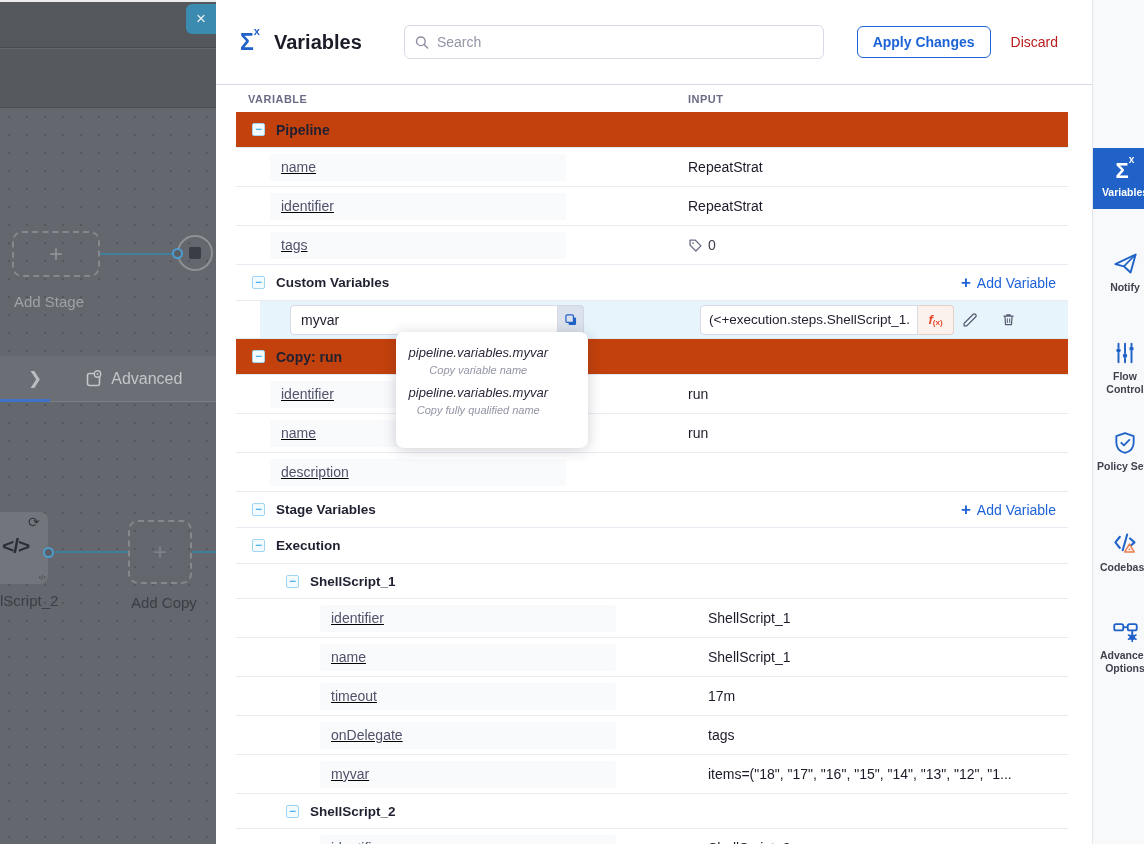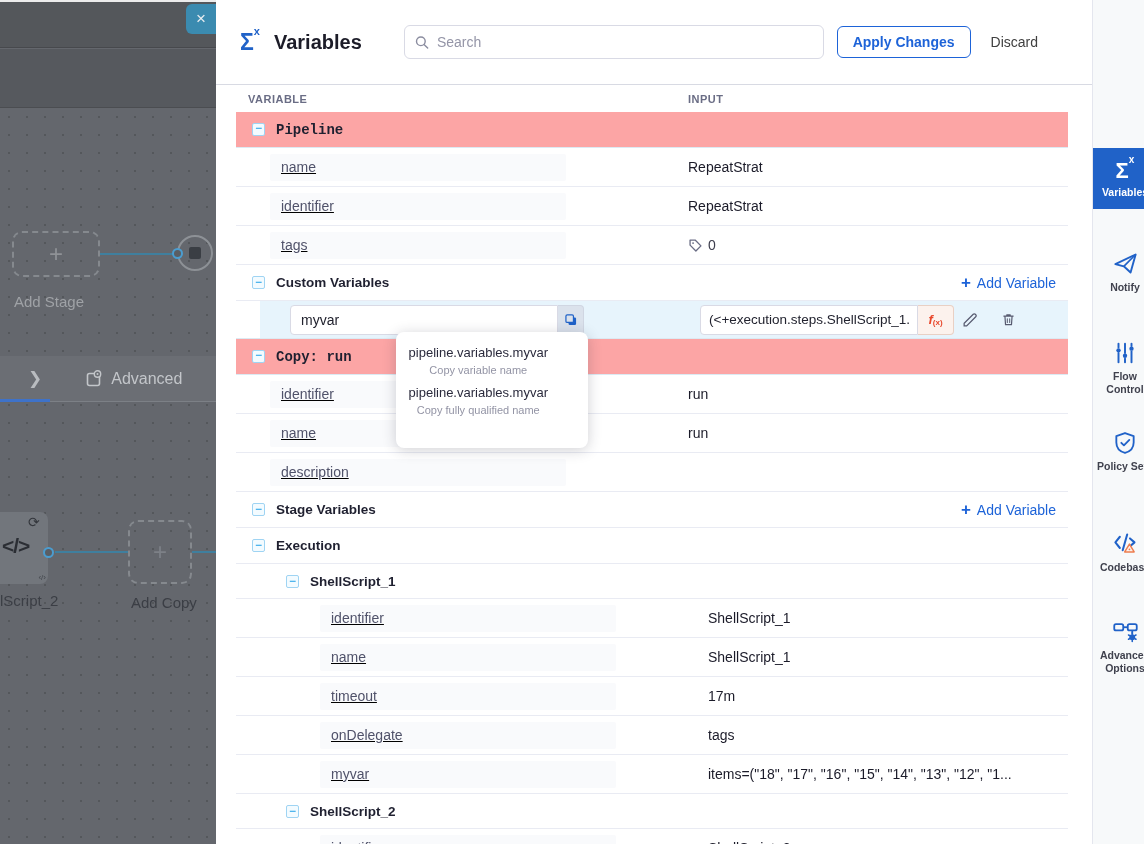--- a/index.html
+++ b/index.html
@@ -40,31 +40,31 @@
   .panel-header { height:85px; border-bottom:1px solid #d8dae3; display:flex; align-items:center; padding:0 24px; }
   .sigma { font-size:23px; font-weight:700; color:#2062c8; line-height:1;}
   .sigma sup { font-size:11px; font-weight:700; position:relative; top:-6px;}
   .panel-title { font-size:20px; font-weight:700; color:#1c1c28; margin-left:14px; }
   .searchbox { margin-left:42px; width:420px; height:34px; border:1px solid #d9dae5; border-radius:6px;
     display:flex; align-items:center; padding:0 10px; gap:8px; background:#fff;}
   .searchbox input { border:none; outline:none; font-size:14px; color:#3c3d4c; width:100%; font-family:inherit;}
   .searchbox input::placeholder { color:#9495a7; }
   .apply-btn { margin-left:auto; height:32px; padding:0 15px; border:1.5px solid #1d63d8; border-radius:6px;
     background:#fff; color:#1d63d8; font-size:14px; font-weight:700; cursor:pointer; font-family:inherit;}
-  .discard-link { margin-left:20px; margin-right:30px; color:#404040; font-size:14px; font-weight:500; cursor:pointer;}
+  .discard-link { margin-left:20px; margin-right:10px; color:#b91c1c; font-size:14px; font-weight:500; cursor:pointer;}
 
   .table { position:absolute; left:20px; top:86px; width:832px; }
   .thead { height:26px; display:flex; align-items:center; font-size:11px; font-weight:700;
     letter-spacing:.5px; color:#6a6d85; }
   .thead .c1 { margin-left:12px; } .thead .c2 { position:absolute; left:452px; }
 
   .vrow { position:relative; display:flex; align-items:center; border-bottom:1px solid #e9ebf3; }
   .vrow.sec { height:36px; } .vrow.sub { height:35px; }
   .vrow.field { height:39px;text-decoration:underline; } .vrow.cvar { height:38px; }
-  .vrow.blue { background:#fca5a5; border-bottom-color:#dceaf3;font-family:Liberation Mono, monospace;}
+  .vrow.blue { background:#c2410c; border-bottom-color:#dceaf3;}
   .minus { width:13px; height:13px; border:1px solid #9fd4f3; border-radius:2px; background:#f3fbff;
     color:#0092e4; font-size:12px; line-height:10px; text-align:center; margin-left:16px; flex:0 0 auto; cursor:pointer;}
   .minus::before { content:"−"; }
   .sub .minus { margin-left:50px; }
   .sec-label { margin-left:11px; font-size:14px; font-weight:700; color:#1f2030; }
   .sec-label.md { font-weight:600; font-size:13.5px; }
   .addvar { position:absolute; right:12px; display:flex; align-items:center; gap:6px; color:#1d63d8;
     font-size:14px; font-weight:500; cursor:pointer; }
   .addvar .plus { font-size:17px; font-weight:600; }
   .lab { margin-left:34px; width:296px; height:27px; background:#f9fafc; border-radius:2px;
@@ -84,21 +84,21 @@
   .expr-input { width:218px; height:30px; border:1px solid #d9dae5; border-radius:4px 0 0 4px;
     padding:0 8px; font-size:13.5px; color:#22232f; font-family:inherit; outline:none; background:#fff;}
   .fx-badge { width:36px; height:30px; background:#fcf2ed; border:1px solid #e9d0c4; border-left:none;
     border-radius:0 4px 4px 0; display:flex; align-items:center; justify-content:center;
     color:#e8472b; font-size:13px; font-style:italic; font-weight:600; cursor:pointer;}
   .fx-badge .sub { font-size:8px; font-style:normal; position:relative; top:3px;}
   .icon-btn { position:absolute; width:24px; height:24px; display:flex; align-items:center; justify-content:center; cursor:pointer;}
 
   
   .popover { position:absolute; left:396px; top:332px; width:192px; height:116px; background:#fff;
-    border-radius:8px; box-shadow:0 2px 14px rgba(40,41,61,.22); z-index:10; padding:13px 31px; }
+    border-radius:8px; box-shadow:0 2px 14px rgba(40,41,61,.22); z-index:10; padding:13px 31px;font-style:italic; }
   .pop-item { display:flex; align-items:center; justify-content:flex-end; gap:9px; margin-bottom:9px; cursor:pointer;}
   .pop-text { text-align:center; }
   .pop-text .t { font-size:13px; color:#2a2a3c; }
   .pop-text .c { font-size:11px; color:#9394a5; margin-top:4px;}
 
   
   .sidebar { position:absolute; left:1092px; top:0; width:52px; height:844px; background:#f7f9fa;
     border-left:1px solid #e4e6ee; }
   .side-item { position:absolute; left:0; width:64px; display:flex; flex-direction:column; align-items:center;
     gap:4px; cursor:pointer; }

